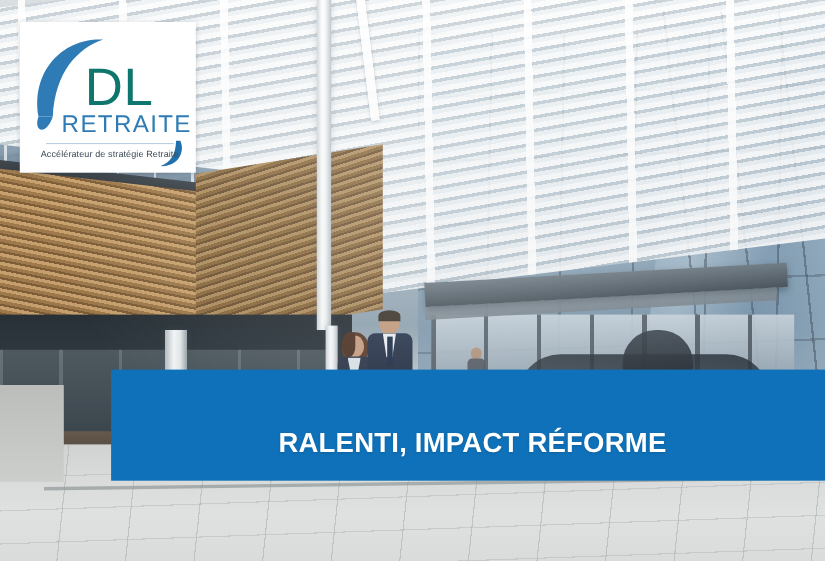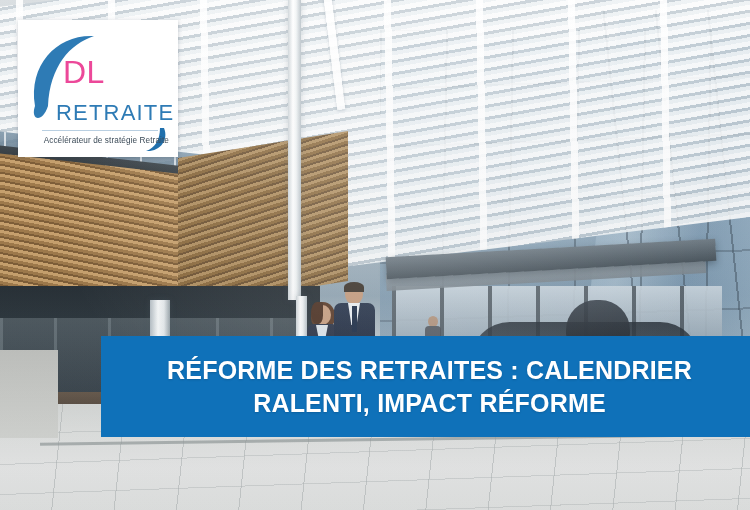--- a/index.html
+++ b/index.html
@@ -493,25 +493,25 @@
     overflow: hidden;
   }
   .logo-svg {
     position: absolute;
     left: 0; top: 0;
     width: 160px; height: 137px;
     display: block;
   }
   .logo-dl {
     position: absolute;
-    left: 45px; top: 36px;
-    font-size: 32px;
+    left: 59px; top: 36px;
+    font-size: 48px;
     font-weight: 400;
     letter-spacing: 0.5px;
-    color: #ec4899;
+    color: #0f766e;
     line-height: 1;
     font-family: "Liberation Sans", sans-serif;
   }
   .logo-retraite {
     position: absolute;
     left: 38px; top: 82px;
     font-size: 22px;
     font-weight: 400;
     letter-spacing: 1.2px;
     color: #2e7bb5;
@@ -521,21 +521,21 @@
   .logo-rule {
     position: absolute;
     left: 24px; top: 110px;
     width: 116px; height: 1px;
     background: #b9cfe1;
   }
   .logo-tagline {
     position: absolute;
     left: 19px; top: 116px;
     width: 132px;
-    text-align: right;
+    text-align: left;
     font-size: 8.2px;
     letter-spacing: 0.1px;
     color: #3b4a57;
     font-family: "Liberation Sans", sans-serif;
   }
 
   
   .title-banner {
     position: absolute;
     left: 101px; top: 336px;
@@ -636,18 +636,18 @@
       <path d="M146 108 C 151 120, 142 132, 128 131 C 137 128, 142 120, 142 108 Z" fill="#2070ad"></path>
     </svg>
     <div class="logo-dl">DL</div>
     <div class="logo-retraite">RETRAITE</div>
     <div class="logo-rule"></div>
     <div class="logo-tagline">Accélérateur de stratégie Retraite</div>
   </div>
 
   <div class="title-banner">
     <div class="title-text">
-      <span>RÉFORME DES RETRAITES : CALENDRIER</span><br>
+      <br>
       <span>RALENTI, IMPACT RÉFORME</span>
     </div>
   </div>
 
 </div>
 
 </body></html>

